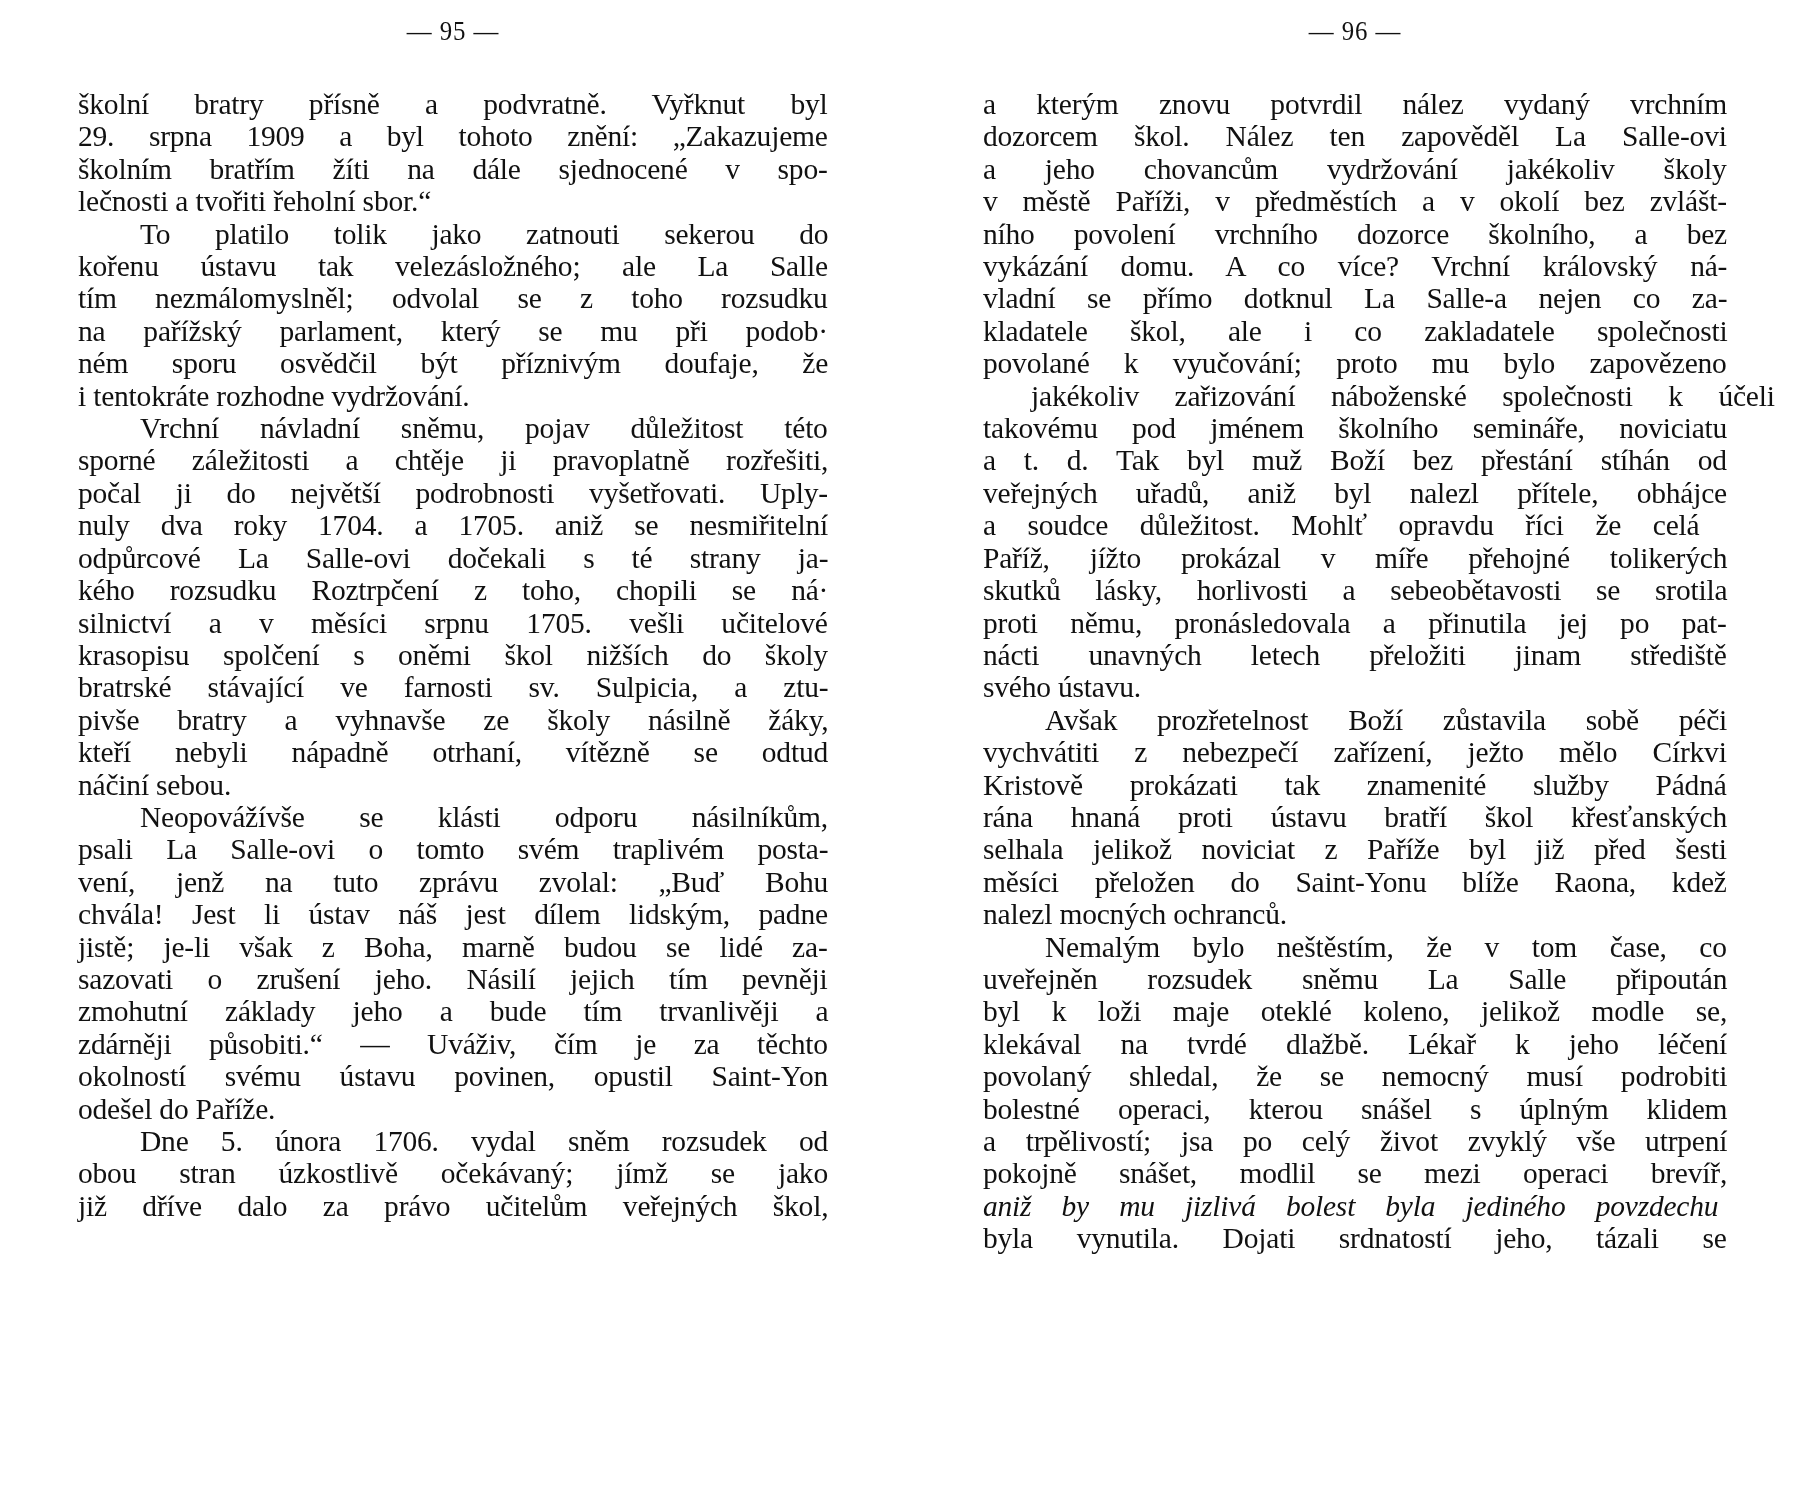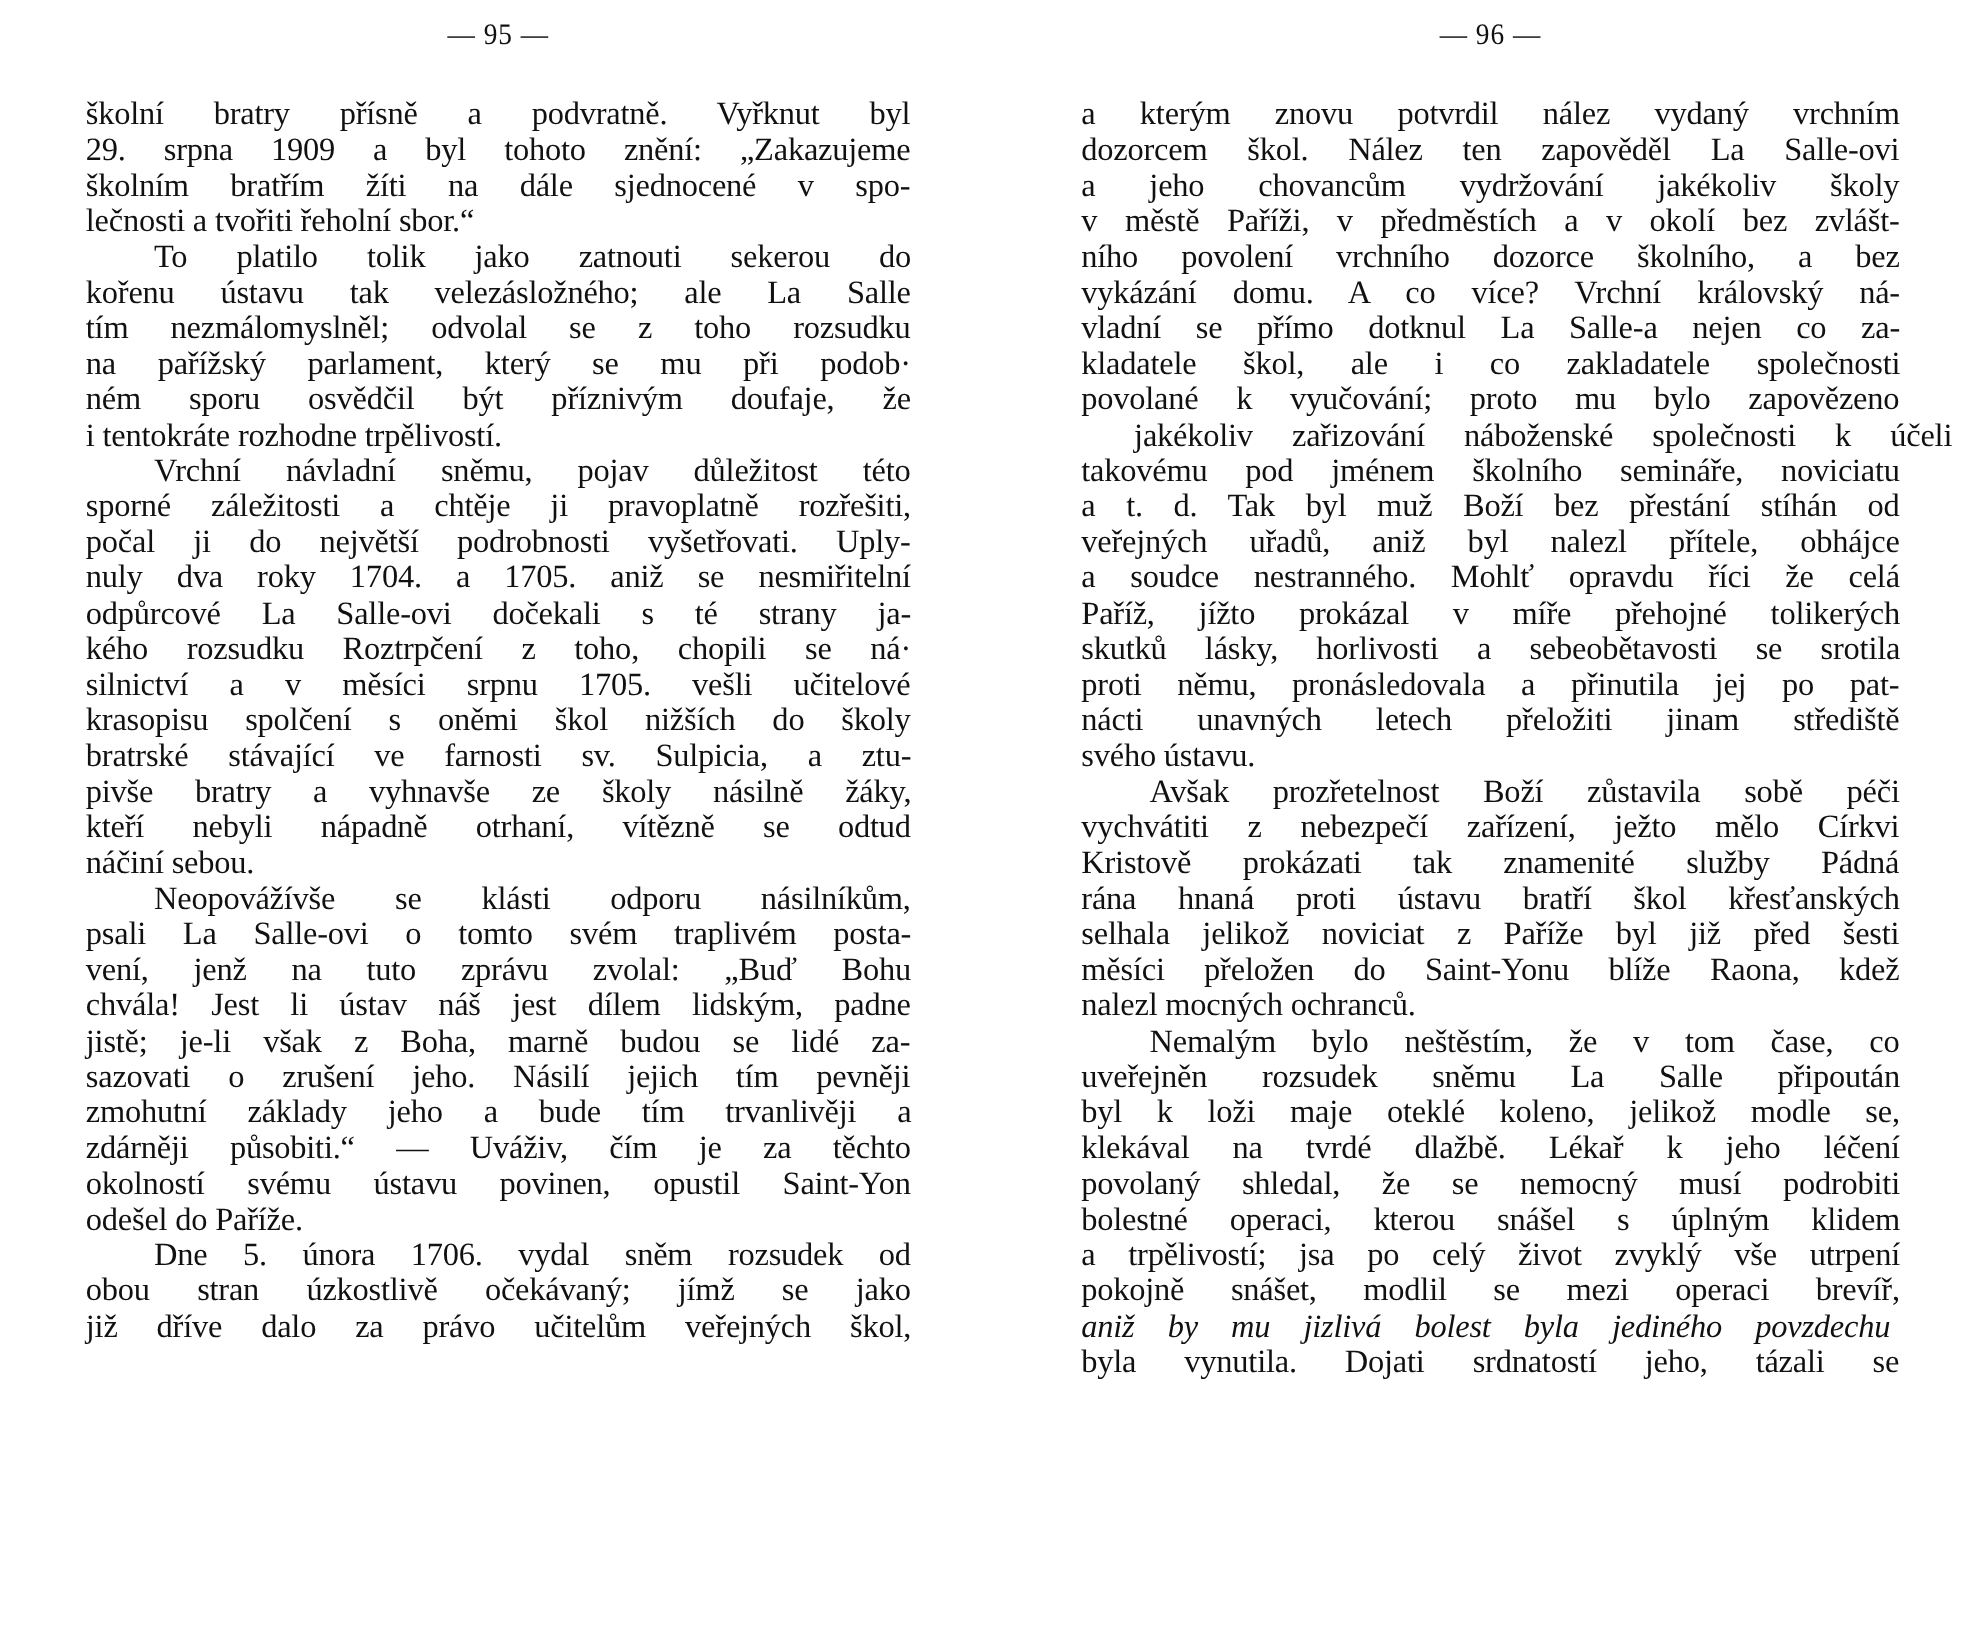--- a/index.html
+++ b/index.html
@@ -63,21 +63,21 @@
   <div class="text-block" id="body-0">
       <span class="line" style="display: block; text-align: left; text-align-last: left; word-spacing: 38.1667px;">školní bratry přísně a podvratně. Vyřknut byl</span>
       <span class="line" style="display: block; text-align: left; text-align-last: left; word-spacing: 27.4286px;">29. srpna 1909 a byl tohoto znění: „Zakazujeme</span>
       <span class="line" style="display: block; text-align: left; text-align-last: left; word-spacing: 30.5714px;">školním bratřím žíti na dále sjednocené v spo-</span>
       <span class="line last" style="display: block; text-align: left; text-align-last: left;">lečnosti a tvořiti řeholní sbor.“</span>
       <span class="line indent" style="display: block; text-align: left; text-align-last: left; word-spacing: 37.5px;">To platilo tolik jako zatnouti sekerou do</span>
       <span class="line" style="display: block; text-align: left; text-align-last: left; word-spacing: 34.5px;">kořenu ústavu tak velezásložného; ale La Salle</span>
       <span class="line" style="display: block; text-align: left; text-align-last: left; word-spacing: 31.1667px;">tím nezmálomyslněl; odvolal se z toho rozsudku</span>
       <span class="line" style="display: block; text-align: left; text-align-last: left; word-spacing: 30.7143px;">na pařížský parlament, který se mu při podob·</span>
       <span class="line" style="display: block; text-align: left; text-align-last: left; word-spacing: 36.5px;">ném sporu osvědčil být příznivým doufaje, že</span>
-      <span class="line last" style="display: block; text-align: left; text-align-last: left;">i tentokráte rozhodne trpělivostí.</span>
+      <span class="line last" style="display: block; text-align: left; text-align-last: left;">i tentokráte rozhodne vydržování.</span>
       <span class="line indent" style="display: block; text-align: left; text-align-last: left; word-spacing: 33.8px;">Vrchní návladní sněmu, pojav důležitost této</span>
       <span class="line" style="display: block; text-align: left; text-align-last: left; word-spacing: 29.1667px;">sporné záležitosti a chtěje ji pravoplatně rozřešiti,</span>
       <span class="line" style="display: block; text-align: left; text-align-last: left; word-spacing: 27.6667px;">počal ji do největší podrobnosti vyšetřovati. Uply-</span>
       <span class="line" style="display: block; text-align: left; text-align-last: left; word-spacing: 23.875px;">nuly dva roky 1704. a 1705. aniž se nesmiřitelní</span>
       <span class="line" style="display: block; text-align: left; text-align-last: left; word-spacing: 30px;">odpůrcové La Salle-ovi dočekali s té strany ja-</span>
       <span class="line" style="display: block; text-align: left; text-align-last: left; word-spacing: 28px;">kého rozsudku Roztrpčení z toho, chopili se ná·</span>
       <span class="line" style="display: block; text-align: left; text-align-last: left; word-spacing: 30.2857px;">silnictví a v měsíci srpnu 1705. vešli učitelové</span>
       <span class="line" style="display: block; text-align: left; text-align-last: left; word-spacing: 26.4286px;">krasopisu spolčení s oněmi škol nižších do školy</span>
       <span class="line" style="display: block; text-align: left; text-align-last: left; word-spacing: 29px;">bratrské stávající ve farnosti sv. Sulpicia, a ztu-</span>
       <span class="line" style="display: block; text-align: left; text-align-last: left; word-spacing: 30.8571px;">pivše bratry a vyhnavše ze školy násilně žáky,</span>
@@ -108,21 +108,21 @@
       <span class="line" style="display: block; text-align: left; text-align-last: left; word-spacing: 17.8889px;">v městě Paříži, v předměstích a v okolí bez zvlášt-</span>
       <span class="line" style="display: block; text-align: left; text-align-last: left; word-spacing: 32px;">ního povolení vrchního dozorce školního, a bez</span>
       <span class="line" style="display: block; text-align: left; text-align-last: left; word-spacing: 25.5714px;">vykázání domu. A co více? Vrchní královský ná-</span>
       <span class="line" style="display: block; text-align: left; text-align-last: left; word-spacing: 24.375px;">vladní se přímo dotknul La Salle-a nejen co za-</span>
       <span class="line" style="display: block; text-align: left; text-align-last: left; word-spacing: 35.1667px;">kladatele škol, ale i co zakladatele společnosti</span>
       <span class="line" style="display: block; text-align: left; text-align-last: left; word-spacing: 27.1667px;">povolané k vyučování; proto mu bylo zapovězeno</span>
       <span class="line" style="display: block; text-align: left; text-align-last: left; word-spacing: 28.4px; margin-left: 48px;">jakékoliv zařizování náboženské společnosti k účeli</span>
       <span class="line" style="display: block; text-align: left; text-align-last: left; word-spacing: 27.2px;">takovému pod jménem školního semináře, noviciatu</span>
       <span class="line" style="display: block; text-align: left; text-align-last: left; word-spacing: 20.7px;">a t. d. Tak byl muž Boží bez přestání stíhán od</span>
       <span class="line" style="display: block; text-align: left; text-align-last: left; word-spacing: 31.1667px;">veřejných uřadů, aniž byl nalezl přítele, obhájce</span>
-      <span class="line" style="display: block; text-align: left; text-align-last: left; word-spacing: 24.4286px;">a soudce nestranného. Mohlť opravdu říci že celá</span>
+      <span class="line" style="display: block; text-align: left; text-align-last: left; word-spacing: 24.4286px;">a soudce důležitost. Mohlť opravdu říci že celá</span>
       <span class="line" style="display: block; text-align: left; text-align-last: left; word-spacing: 32.6667px;">Paříž, jížto prokázal v míře přehojné tolikerých</span>
       <span class="line" style="display: block; text-align: left; text-align-last: left; word-spacing: 27.6667px;">skutků lásky, horlivosti a sebeobětavosti se srotila</span>
       <span class="line" style="display: block; text-align: left; text-align-last: left; word-spacing: 25.2857px;">proti němu, pronásledovala a přinutila jej po pat-</span>
       <span class="line" style="display: block; text-align: left; text-align-last: left; word-spacing: 42px;">nácti unavných letech přeložiti jinam střediště</span>
       <span class="line last" style="display: block; text-align: left; text-align-last: left;">svého ústavu.</span>
       <span class="line indent" style="display: block; text-align: left; text-align-last: left; word-spacing: 32.6px;">Avšak prozřetelnost Boží zůstavila sobě péči</span>
       <span class="line" style="display: block; text-align: left; text-align-last: left; word-spacing: 28px;">vychvátiti z nebezpečí zařízení, ježto mělo Církvi</span>
       <span class="line" style="display: block; text-align: left; text-align-last: left; word-spacing: 39.6px;">Kristově prokázati tak znamenité služby Pádná</span>
       <span class="line" style="display: block; text-align: left; text-align-last: left; word-spacing: 30.6667px;">rána hnaná proti ústavu bratří škol křesťanských</span>
       <span class="line" style="display: block; text-align: left; text-align-last: left; word-spacing: 22.375px;">selhala jelikož noviciat z Paříže byl již před šesti</span>

